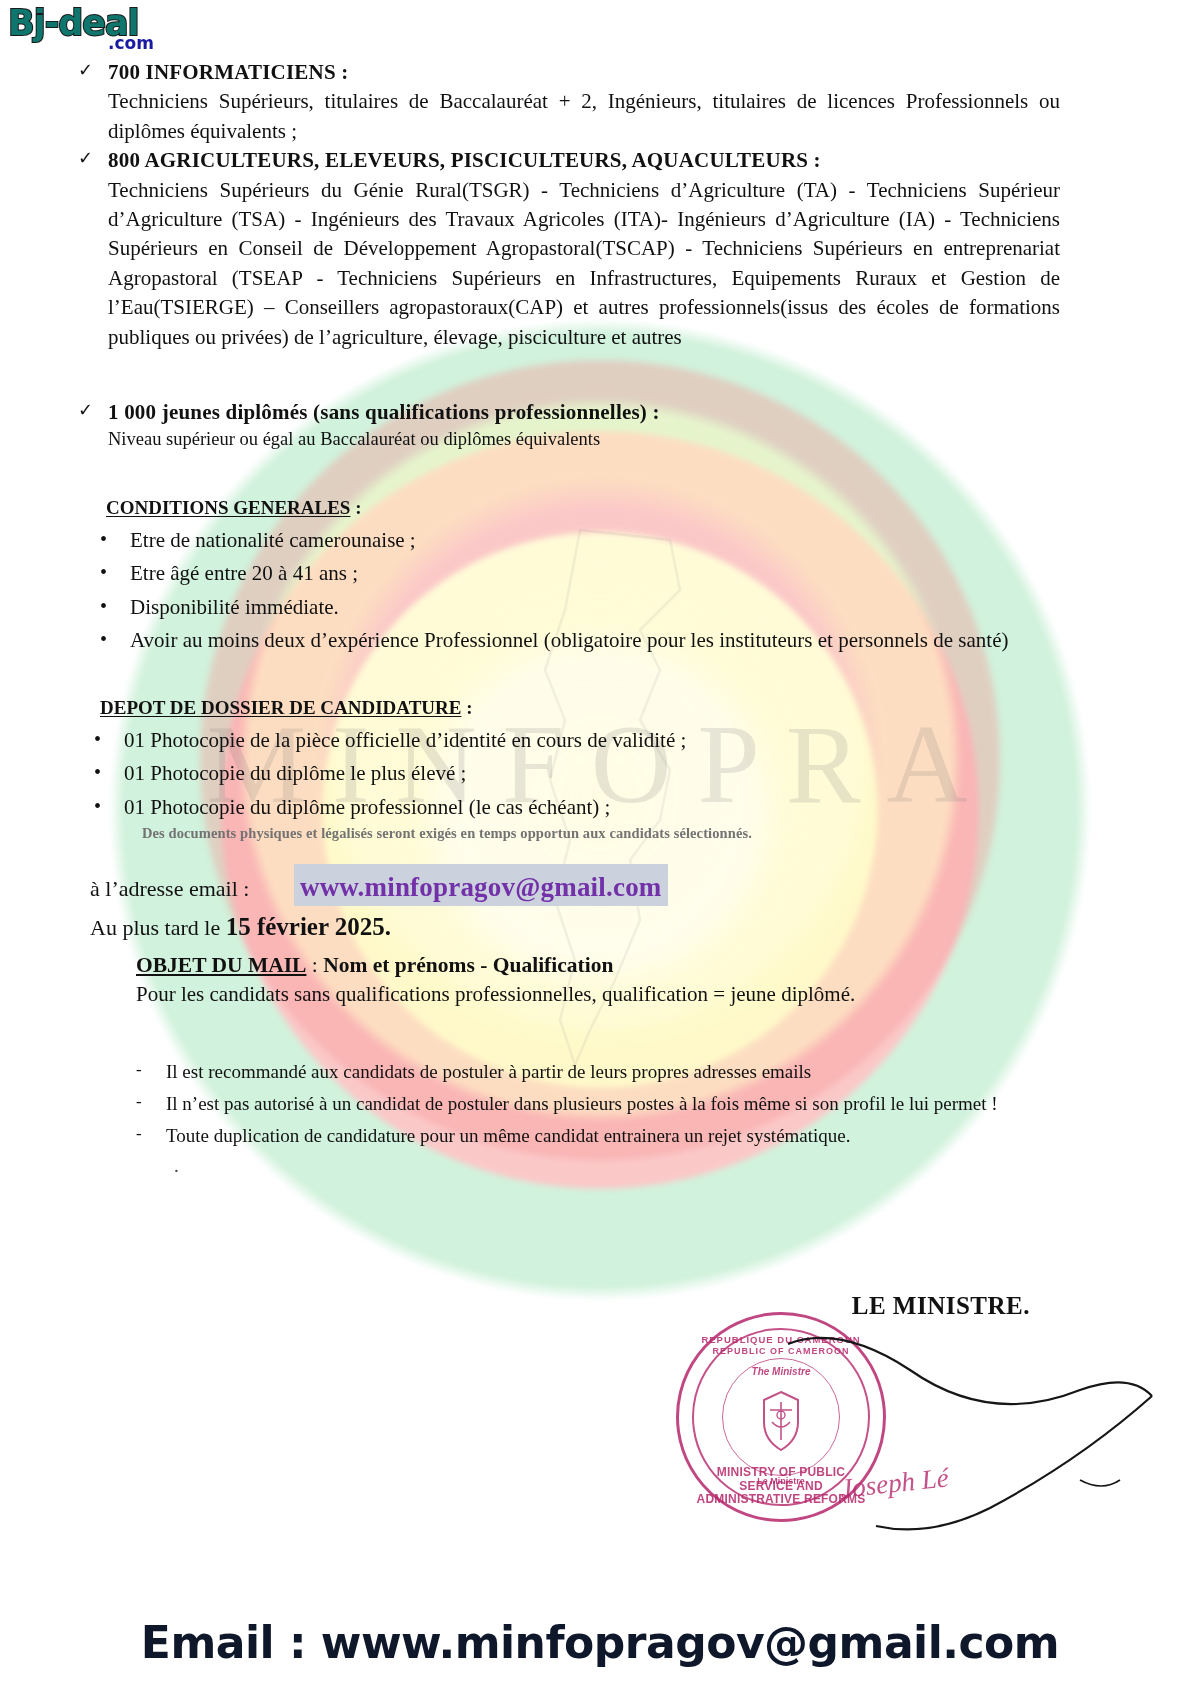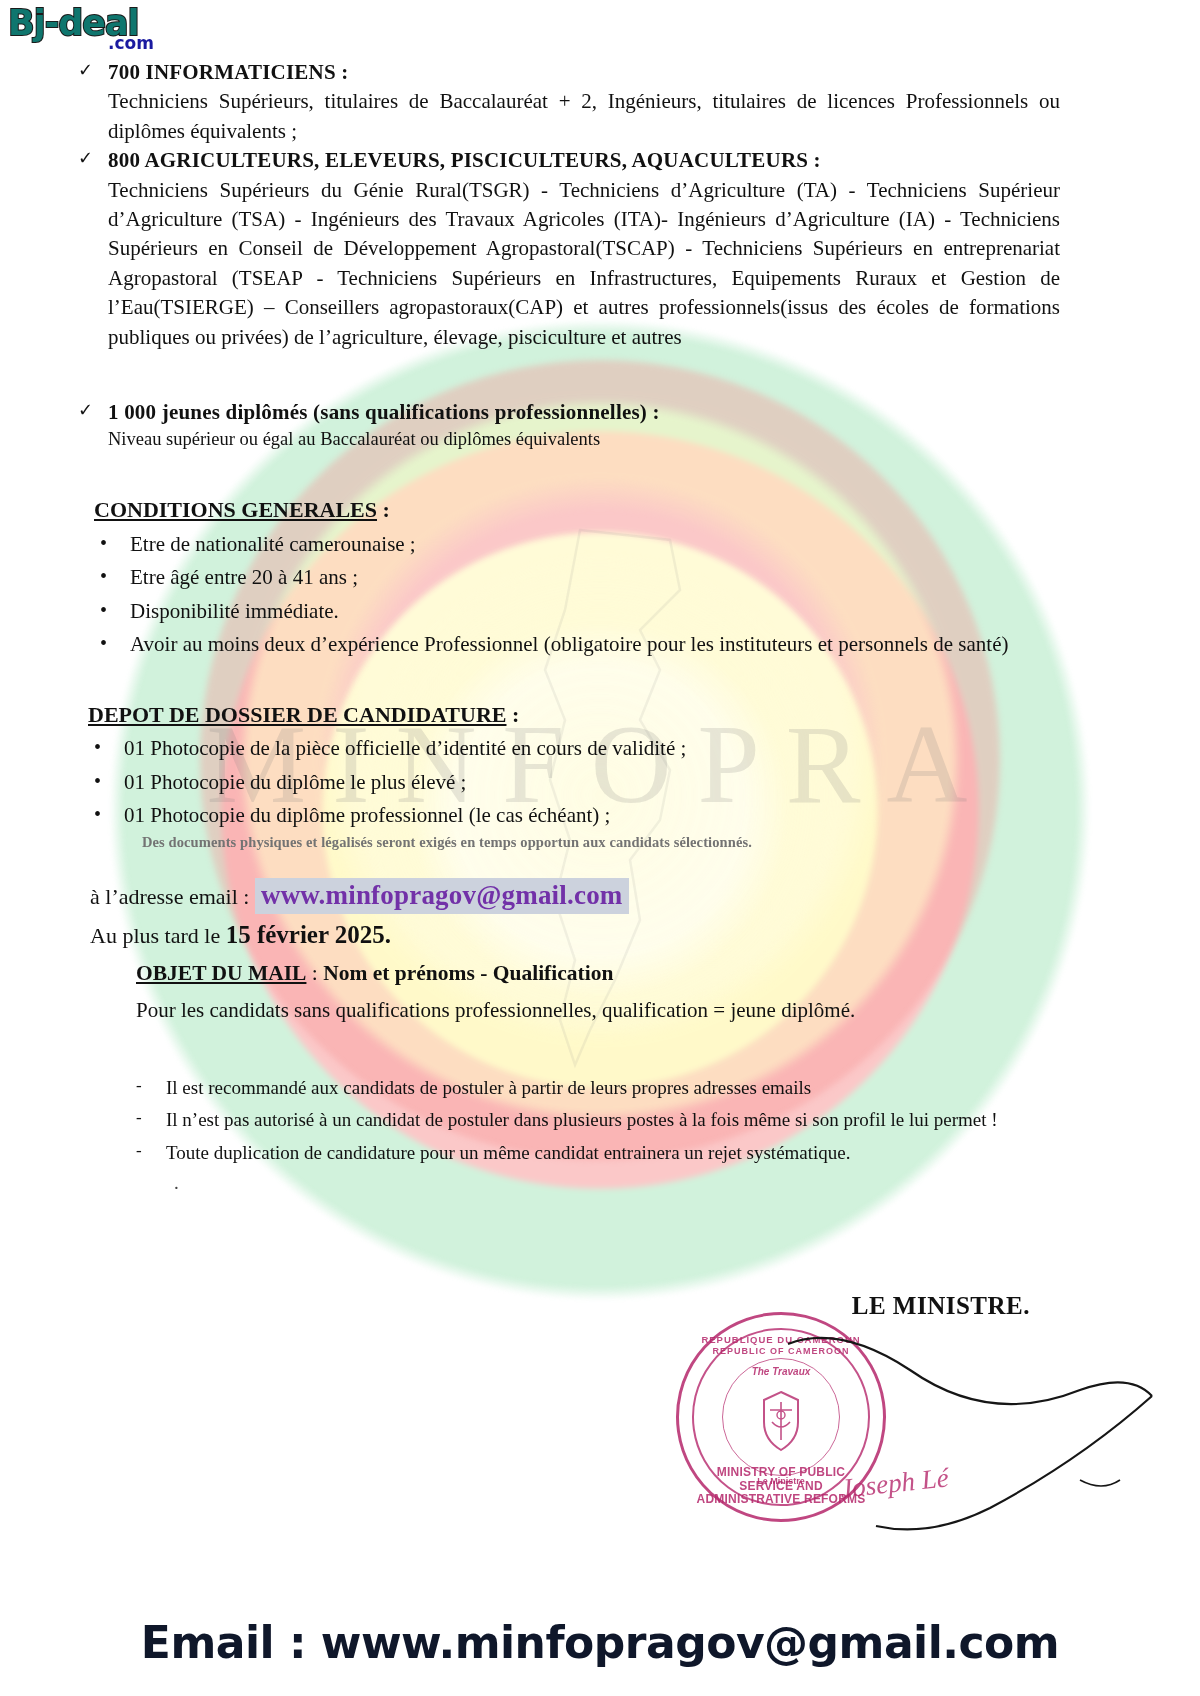--- a/index.html
+++ b/index.html
@@ -168,23 +168,24 @@
   .para-left { text-align: left; }
   .small-para {
     font-size: 18.5px;
     line-height: 1.4;
   }
 
   .indent-1 { padding-left: 30px; }
 
   .sec-title {
     font-weight: bold;
-    font-size: 22px;
+    font-size: 19px;
     display: inline-block;
     line-height: 1.4;
+    margin-left: 12px;
   }
   .sec-title u {
     text-decoration: underline;
     text-underline-offset: 2px;
   }
 
   .bullet-row { margin-top: 4px; }
   .bullet-row .para { font-size: 21px; }
 
   .red-note {
@@ -201,43 +202,44 @@
     margin-top: 26px;
     font-size: 22px;
     line-height: 1.3;
     padding-left: 12px;
   }
   .email-hl {
     background: #ccd2dd;
     color: #7231a8;
     font-weight: bold;
     font-size: 27px;
-    padding: 2px 6px 4px 6px;
+    padding: 8px 6px 4px 6px;
     letter-spacing: .2px;
+    margin-left: 39px;
   }
   .deadline-row {
     margin-top: 8px;
     font-size: 22px;
     padding-left: 12px;
   }
   .deadline-strong {
     font-weight: bold;
     font-size: 25px;
   }
   .objet-row {
     margin-top: 12px;
     padding-left: 58px;
     font-size: 21.5px;
     font-weight: bold;
   }
   .objet-row .thin { font-weight: normal; }
   .objet-after {
     padding-left: 58px;
     font-size: 21px;
-    margin-top: 12px;
+    margin-top: 4px;
   }
 
   .notes {
     margin-top: 52px;
     padding-left: 48px;
   }
   .notes .row { margin-bottom: 6px; }
   .notes .para { font-size: 19px; line-height: 1.38; }
   .note-dot {
     padding-left: 48px;
@@ -467,21 +469,21 @@
 
   <div class="sign-area">
     <div class="minister-label">LE MINISTRE.</div>
 
     <div class="stamp">
       <div class="stamp-ring"></div>
       <div class="stamp-ring2"></div>
       <div class="stamp-ring3"></div>
       <div class="stamp-txt stamp-top">REPUBLIQUE DU CAMEROUN</div>
       <div class="stamp-txt stamp-top2">REPUBLIC OF CAMEROON</div>
-      <div class="stamp-txt stamp-mid">The Travaux</div>
+      <div class="stamp-txt stamp-mid">The Ministre</div>
       <svg class="stamp-emblem" viewBox="0 0 62 66">
         <path d="M31 4 L48 12 L48 34 Q48 52 31 62 Q14 52 14 34 L14 12 Z" fill="none" stroke="currentColor" stroke-width="2"></path>
         <path d="M31 14 L31 52 M20 22 L42 22 M22 34 Q31 44 40 34" fill="none" stroke="currentColor" stroke-width="1.6"></path>
         <circle cx="31" cy="27" r="4" fill="none" stroke="currentColor" stroke-width="1.4"></circle>
       </svg>
       <div class="stamp-txt stamp-bot">Le Ministre</div>
       <div class="stamp-txt stamp-bot2">MINISTRY OF PUBLIC SERVICE AND ADMINISTRATIVE REFORMS</div>
     </div>
 
     <svg class="signature" viewBox="0 0 380 230">

